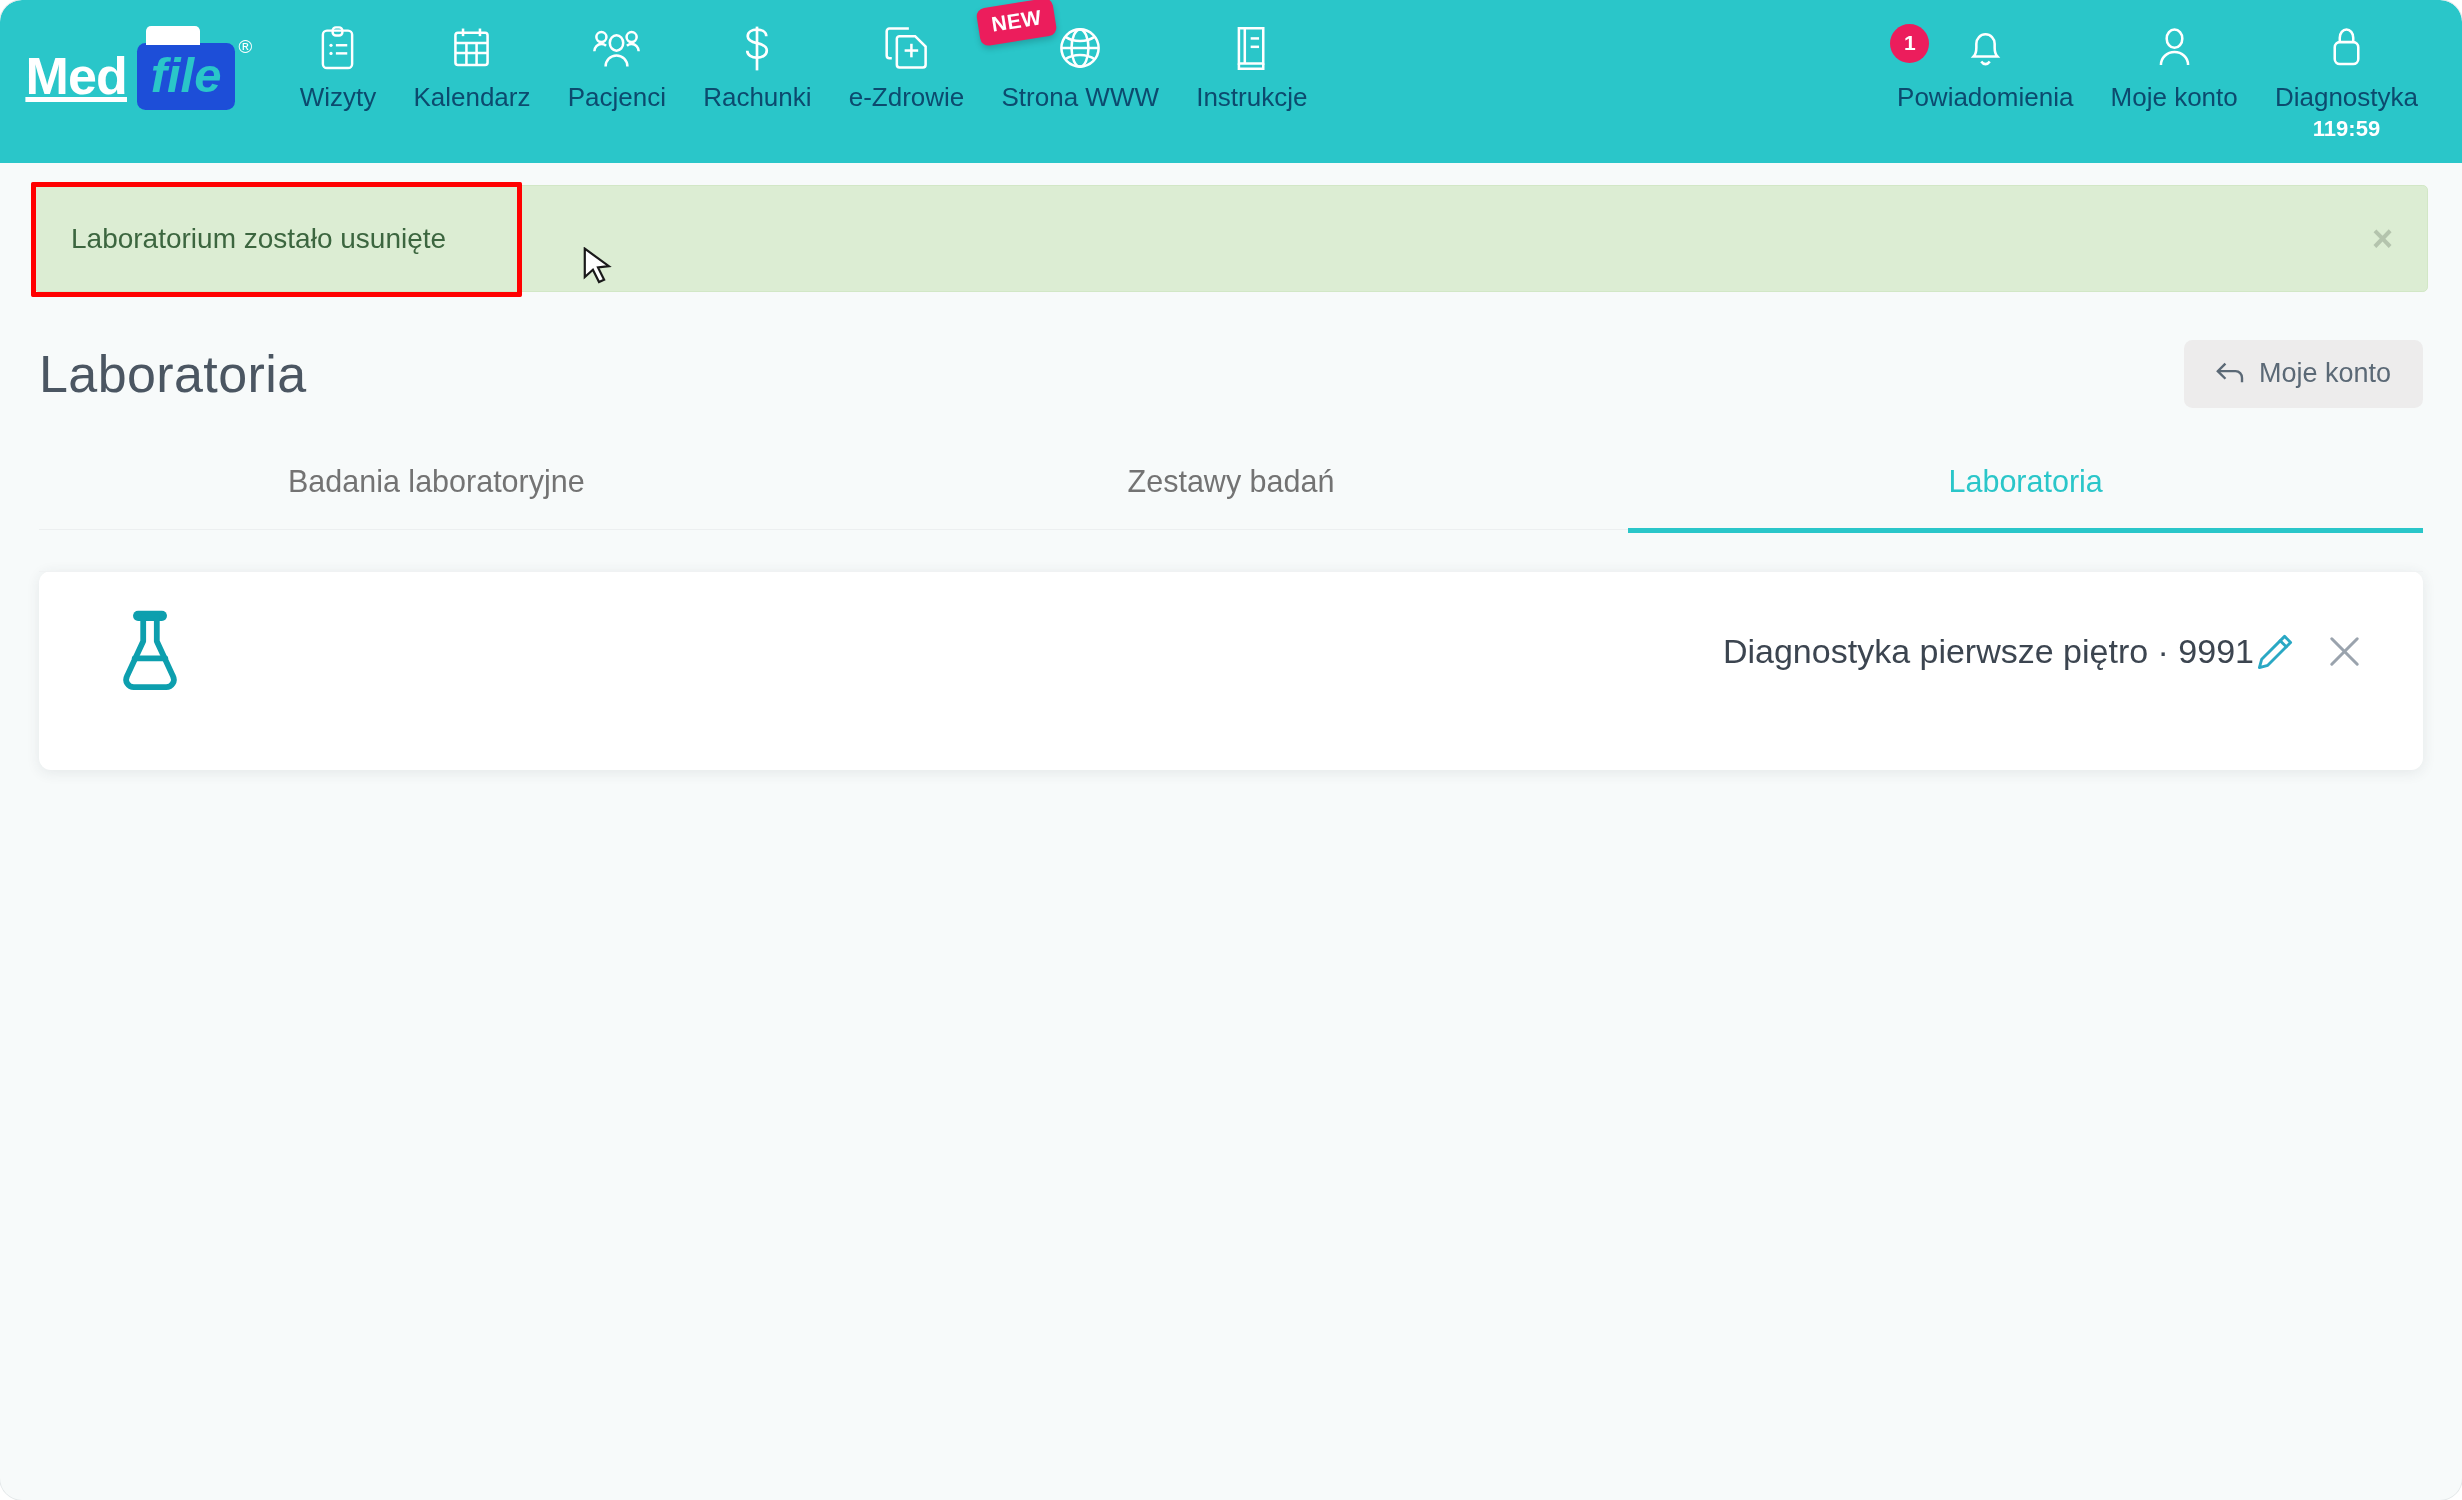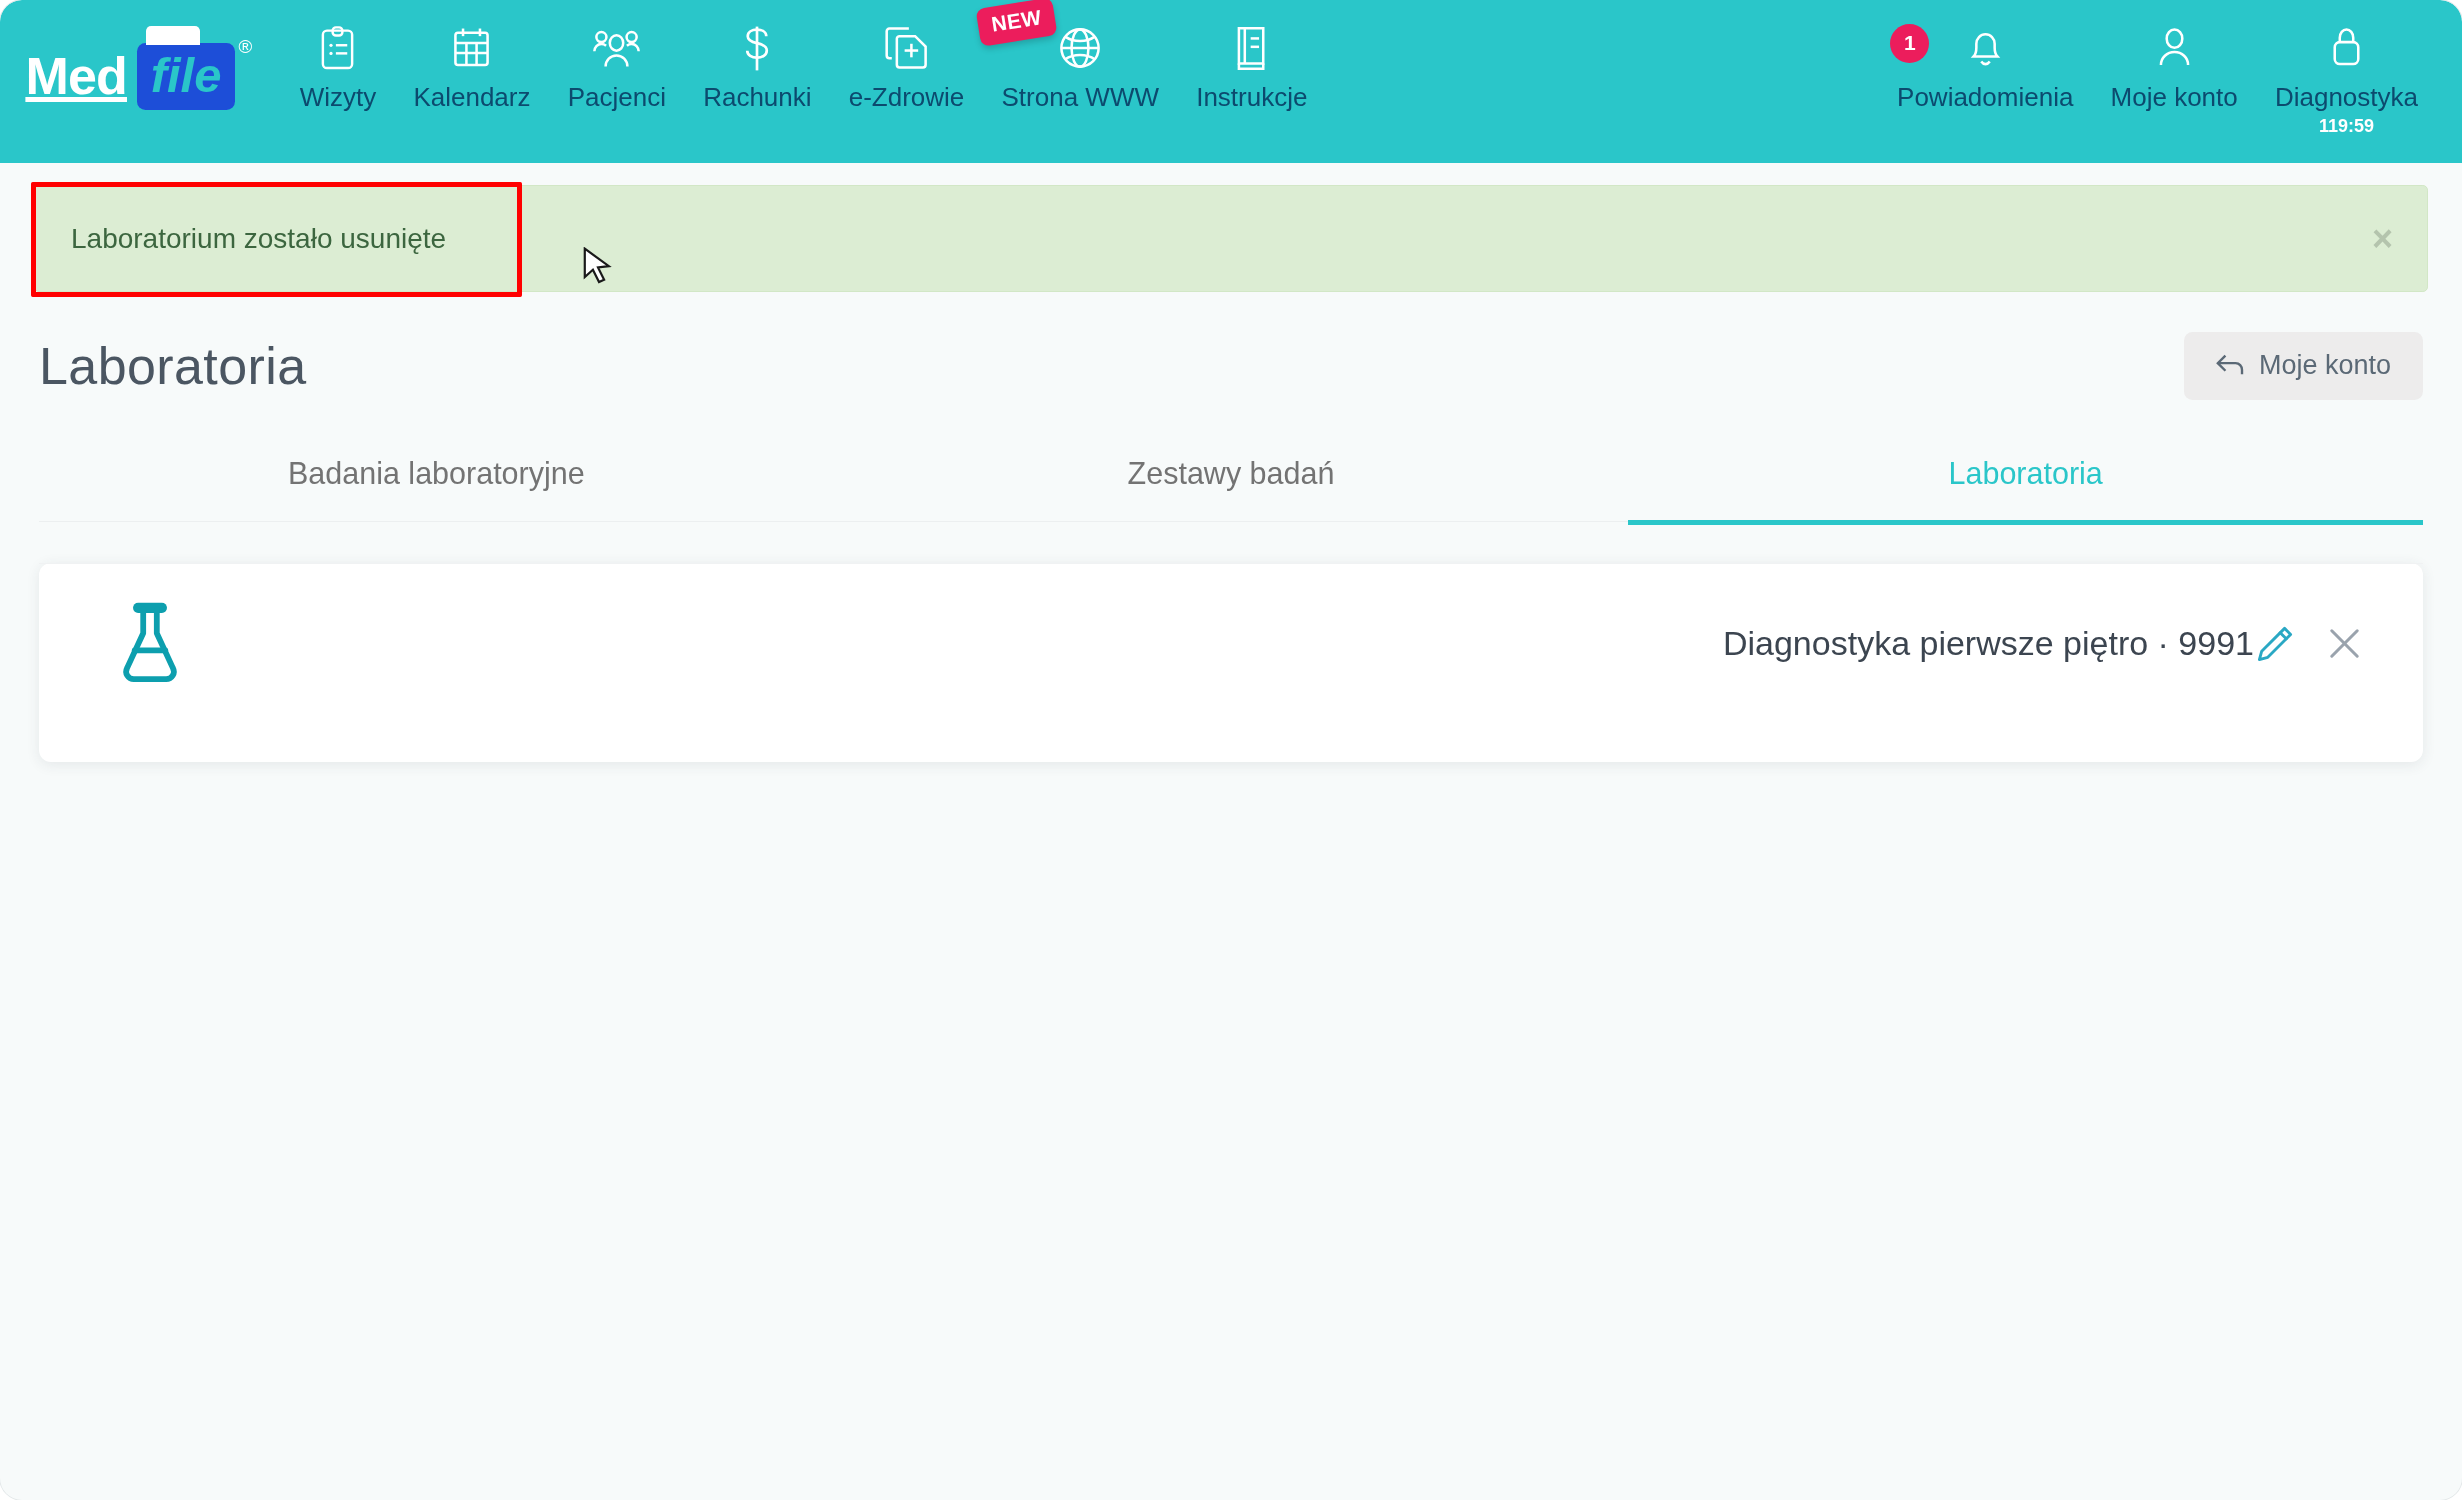--- a/index.html
+++ b/index.html
@@ -112,21 +112,21 @@
     justify-content: center;
     margin-bottom: 8.5px;
   }
   .nav-item .nav-label {
     font-size: 26px;
     color: #0c4a6e;
     white-space: nowrap;
     line-height: 1.1;
   }
   .nav-sublabel {
-    font-size: 18px;
+    font-size: 22px;
     font-weight: bold;
     color: #ffffff;
     margin-top: 5.1px;
   }
 
   .badge-new {
     position: absolute;
     top: -18.6px;
     left: -5.1px;
     background: #ec1d5c;
@@ -153,21 +153,21 @@
     border-radius: 50%;
     display: flex;
     align-items: center;
     justify-content: center;
     z-index: 3;
   }
 
   
   .alert-wrap {
     position: relative;
-    margin: 22px 34px 0 34px;
+    margin: 22px 34px 8px 34px;
     height: 116px;
   }
   .alert {
     background: #dcedd3;
     border: 0.8px solid #d2e7c6;
     border-radius: 5.1px;
     height: 107px;
     display: flex;
     align-items: center;
     padding: 0 36px;

